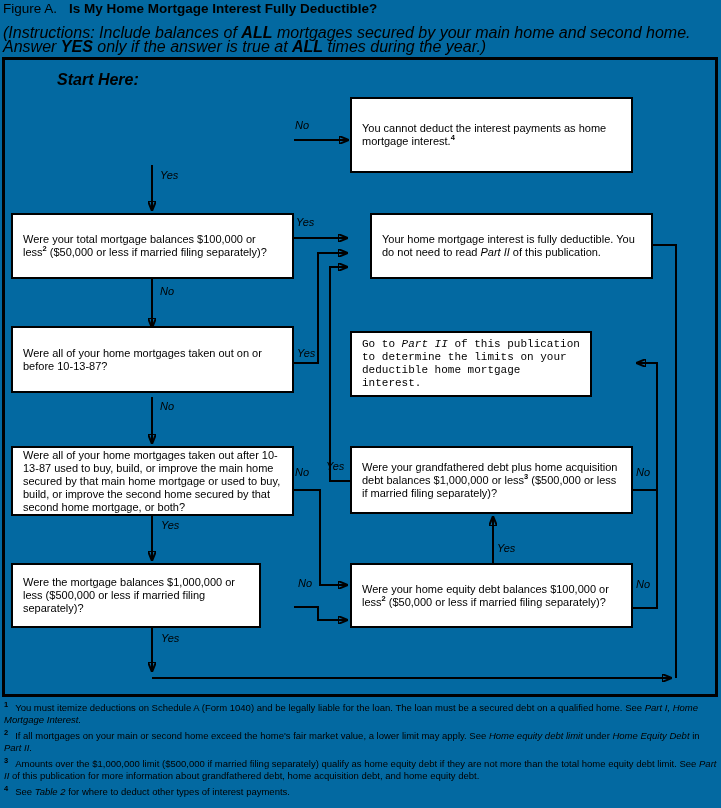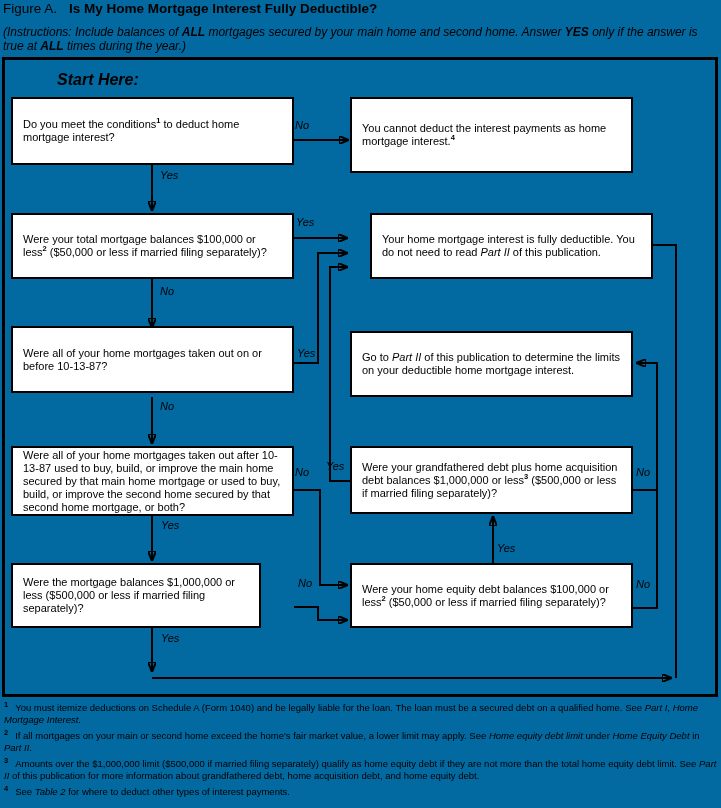--- a/index.html
+++ b/index.html
@@ -1,21 +1,21 @@
 <!DOCTYPE html>
 <html><head>
 <meta charset="utf-8">
 <style>
   html,body{margin:0;padding:0;background:#fff;}
   .page{position:relative;width:721px;height:808px;background:#0369a1;color:#000;
         font-family:"Liberation Sans",sans-serif;overflow:hidden;}
   .title-row{position:absolute;left:3px;top:1px;font-size:13.5px;white-space:nowrap;}
   .fig-label{font-weight:normal;}
   .fig-main{font-weight:bold;margin-left:12px;}
-  .instructions{position:absolute;left:3px;top:26px;width:700px;font-size:12px;
+  .instructions{position:absolute;left:3px;top:26px;width:700px;font-size:16px;
         font-style:italic;line-height:13.5px;}
   .frame{position:absolute;left:2px;top:57px;width:716px;height:640px;
         border:3px solid #000;box-sizing:border-box;}
   .start-here{position:absolute;left:57px;top:71px;font-size:16px;font-weight:bold;font-style:italic;}
   .qbox{position:absolute;border:2px solid #000;box-sizing:border-box;background:#fff;
         display:flex;align-items:center;padding:2px 10px;font-size:11px;line-height:13px;}
   .clabel{position:absolute;font-size:11px;font-style:italic;line-height:12px;}
   .connectors{position:absolute;left:0;top:0;pointer-events:none;}
   .connectors path{stroke:#000;stroke-width:2;fill:none;}
   sup{font-size:7.5px;font-weight:bold;line-height:0;vertical-align:super;}
@@ -57,36 +57,33 @@
     <path d="M350 481 H330 V267 H347" marker-end="url(#arrow)"></path>
     <path d="M493 563 V517" marker-end="url(#arrow)"></path>
     <path d="M294 607 H318 V620 H347" marker-end="url(#arrow)"></path>
     <path d="M633 490 H656"></path>
     <path d="M633 608 H657 V363 H637" marker-end="url(#arrow)"></path>
     <path d="M152 628 V671" marker-end="url(#arrow)"></path>
     <path d="M152 678 H671" marker-end="url(#arrow)"></path>
     <path d="M676 678 V245 H638" marker-end="url(#arrow)"></path>
   </svg>
 
-  <div class="qbox" style="left:11px;top:97px;width:283px;height:68px;">
-    <span><span>Do you meet the conditions</span><sup>1</sup><span> to deduct home mortgage interest?</span></span>
-  </div>
   <div class="qbox" style="left:350px;top:97px;width:283px;height:76px;">
     <span><span>You cannot deduct the interest payments as home mortgage interest.</span><sup>4</sup></span>
   </div>
   <div class="qbox" style="left:11px;top:213px;width:283px;height:66px;">
     <span><span>Were your total mortgage balances $100,000 or less</span><sup>2</sup><span> ($50,000 or less if married filing separately)?</span></span>
   </div>
   <div class="qbox" style="left:370px;top:213px;width:283px;height:66px;justify-content:flex-end;">
     <span><span>Your home mortgage interest is fully deductible. You do not need to read </span><span class="it">Part II</span><span> of this publication.</span></span>
   </div>
   <div class="qbox" style="left:11px;top:326px;width:283px;height:67px;">
     <span><span>Were all of your home mortgages taken out on or before 10-13-87?</span></span>
   </div>
-  <div class="qbox" style="left:350px;top:331px;width:283px;height:66px;">
+  <div class="qbox" style="left:350px;top:331px;width:242px;height:66px;font-family:Liberation Mono, monospace;">
     <span><span>Go to </span><span class="it">Part II</span><span> of this publication to determine the limits on your deductible home mortgage interest.</span></span>
   </div>
   <div class="qbox" style="left:11px;top:446px;width:283px;height:70px;">
     <span><span>Were all of your home mortgages taken out after 10-13-87 used to buy, build, or improve the main home secured by that main home mortgage or used to buy, build, or improve the second home secured by that second home mortgage, or both?</span></span>
   </div>
   <div class="qbox" style="left:350px;top:446px;width:283px;height:68px;">
     <span><span>Were your grandfathered debt plus home acquisition debt balances $1,000,000 or less</span><sup>3</sup><span> ($500,000 or less if married filing separately)?</span></span>
   </div>
   <div class="qbox" style="left:11px;top:563px;width:250px;height:65px;">
     <span><span>Were the mortgage balances $1,000,000 or less ($500,000 or less if married filing separately)?</span></span>

